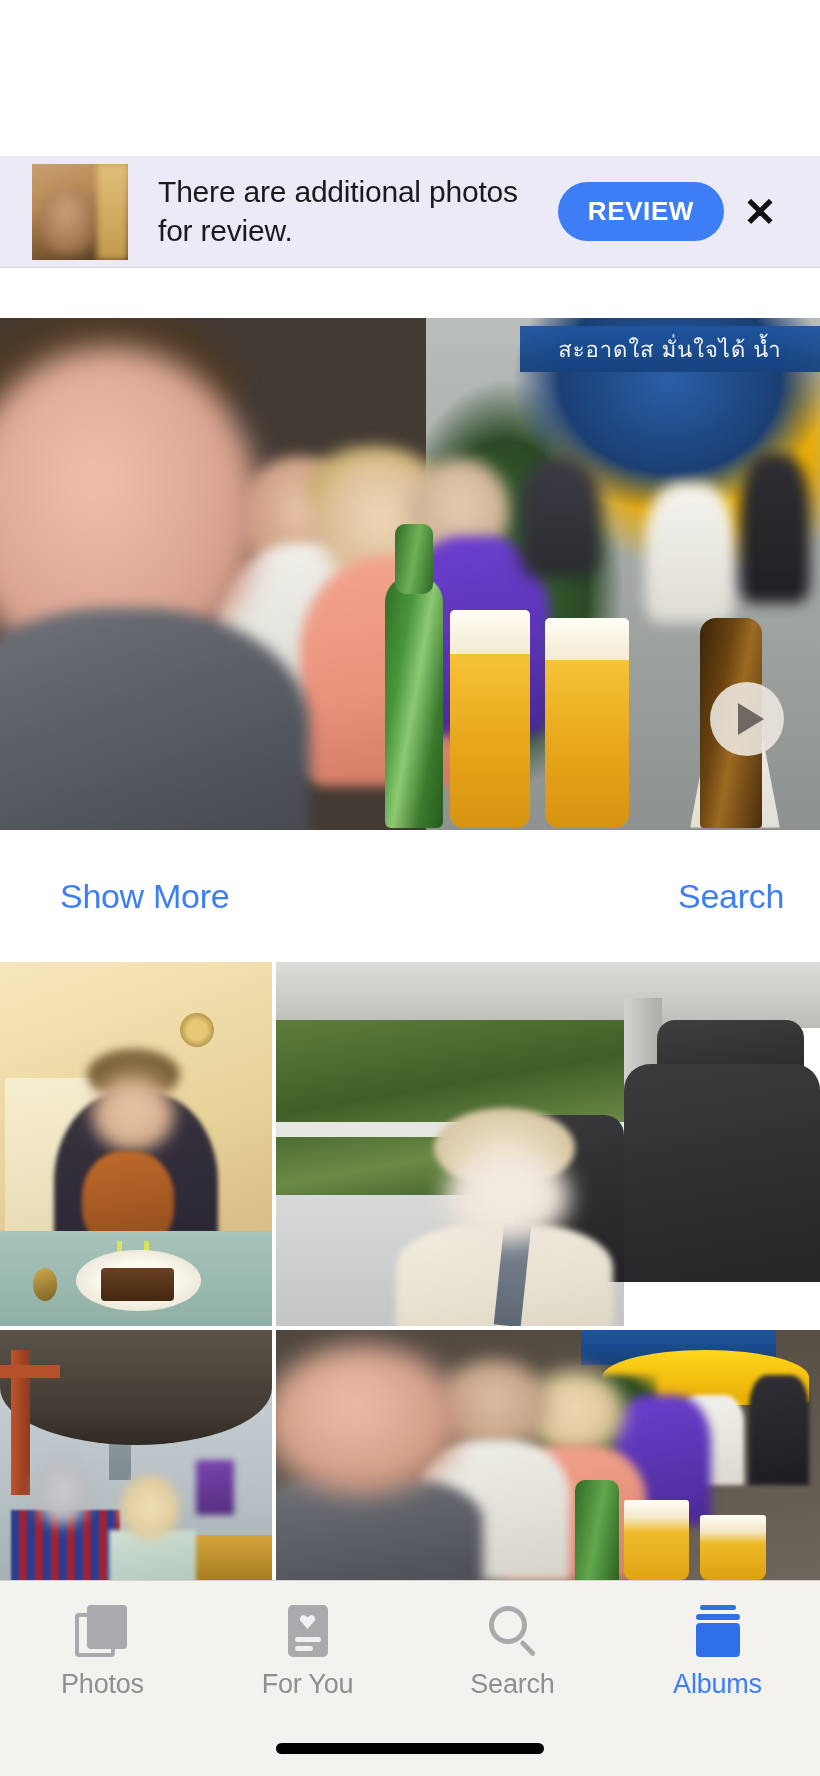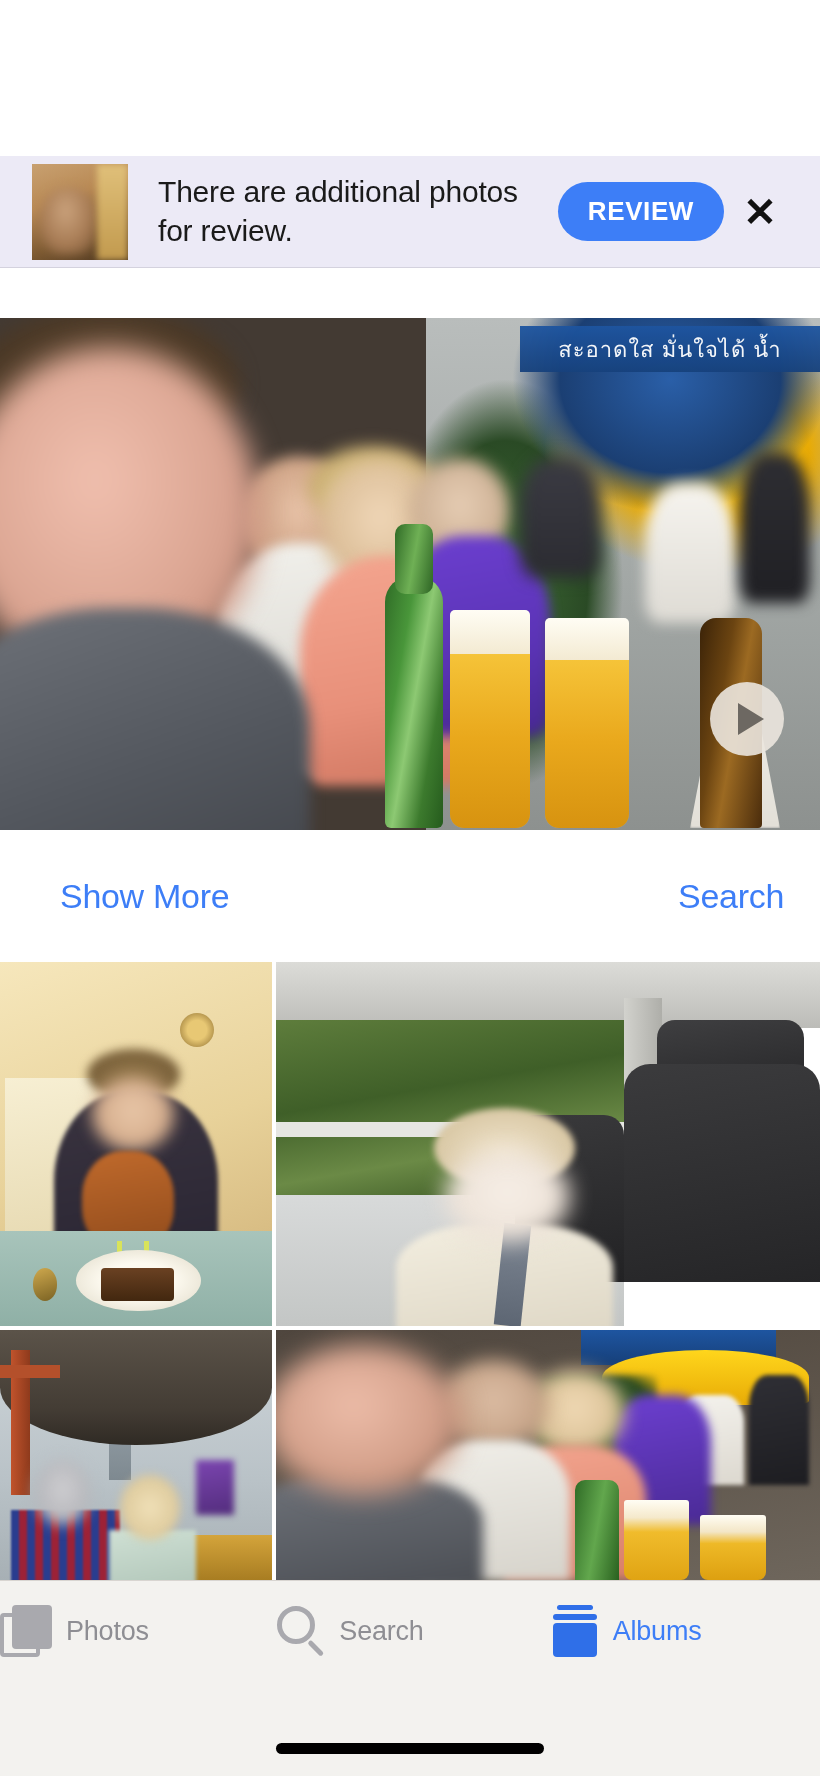--- a/index.html
+++ b/index.html
@@ -334,21 +334,21 @@
   .c4 .waiter { position:absolute; right: 2%; top: 18%; width: 11%; height: 44%;
     background: linear-gradient(170deg,#2f2f35,#1d1d21); filter: blur(2px); border-radius: 30% 30% 0 0;}
 
   
   .tabbar {
     position: absolute; bottom: 0; left: 0; width: 820px; height: 196px;
     background: rgba(243,241,238,.96);
     border-top: 1px solid #d8d5d1;
     display: flex; align-items: flex-start; padding-top: 22px;
   }
-  .tab { flex: 1; display:flex; flex-direction: row; align-items:center; gap: 10px; }
+  .tab { flex: 1; display:flex; flex-direction: column; align-items:center; gap: 10px; }
   .tab-label { font-size: 27px; color: #8e8e93; letter-spacing: -0.2px; }
   .tab.active .tab-label { color: #3d7ef7; }
   .ico { width: 56px; height: 56px; position: relative; }
 
   .ico-photos .b1 { position:absolute; left:0; top:10px; width:40px; height:44px;
     border: 4px solid #a9a9ae; border-radius: 4px; }
   .ico-photos .b2 { position:absolute; left:12px; top:2px; width:40px; height:44px;
     background:#a9a9ae; border-radius: 4px; }
 
   .ico-foryou .card { position:absolute; left:8px; top:2px; width:40px; height:52px;
@@ -491,20 +491,29 @@
 
   <div class="tabbar">
     <div class="tab">
       <div class="ico ico-photos">
           <div class="b1"></div>
           <div class="b2"></div>
         </div>
       <div class="tab-label">Photos</div>
     </div>
     <div class="tab">
+      <div class="ico ico-foryou">
+          <div class="card"></div>
+          <div class="heart"></div>
+          <div class="l1"></div>
+          <div class="l2"></div>
+        </div>
+      <div class="tab-label">For You</div>
+    </div>
+    <div class="tab">
       <div class="ico ico-search">
           <div class="ring"></div>
           <div class="handle"></div>
         </div>
       <div class="tab-label">Search</div>
     </div>
     <div class="tab active">
       <div class="ico ico-albums">
           <div class="t1"></div>
           <div class="t2"></div>

